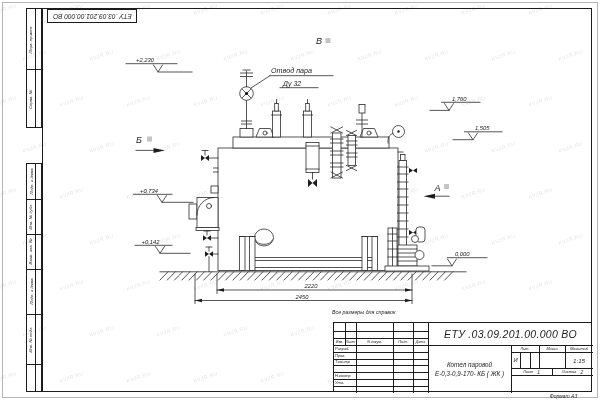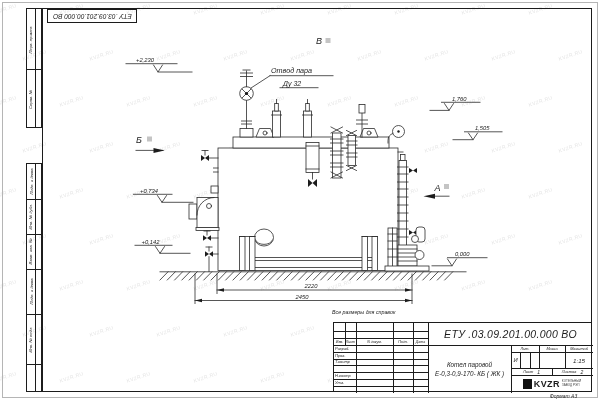--- a/index.html
+++ b/index.html
@@ -534,24 +534,16 @@
 
     <div class="tb-cell" style="left:177px; top:45px; width:41px; height:7px; font-size:4px; gap:4px;">
       <span>Лист</span>
       <span style="font-size:5px;">1</span>
     </div>
     <div class="tb-cell" style="left:218px; top:45px; width:41px; height:7px; font-size:4px; gap:4px;">
       <span>Листов</span>
       <span style="font-size:5px;">2</span>
     </div>
 
-    <div class="tb-cell" style="left:177px; top:52px; width:82px; height:17.5px;">
-      <div class="logo-box"></div>
-      <span class="logo-word">KVZR</span>
-      <div class="logo-small">
-        <div>КОТЕЛЬНЫЙ</div>
-        <div>ЗАВОД РЭП</div>
-      </div>
-    </div>
   </div>
 
   <div class="abs format">Формат А3</div>
 </div>
 
 </body></html>

